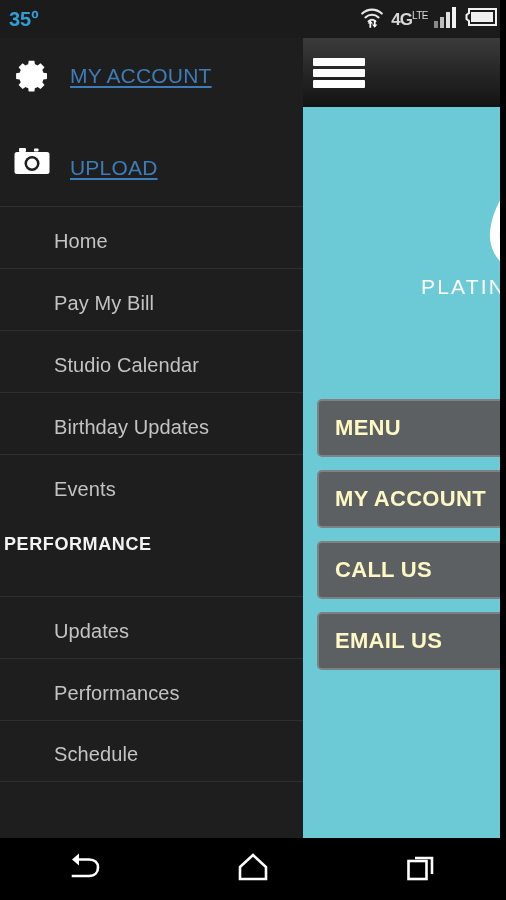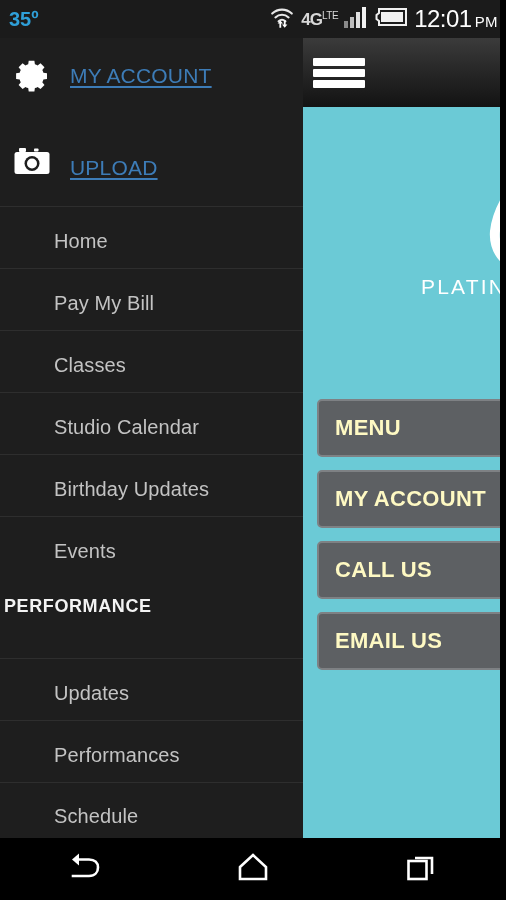--- a/index.html
+++ b/index.html
@@ -285,24 +285,20 @@
         </svg>
       </span>
 
       <span class="sb-icon">
         <svg width="34" height="20" viewBox="0 0 34 20">
           <path d="M5 2 L32 2 L32 18 L5 18 L5 14 L2.5 12 L2.5 8 L5 6 Z" fill="none" stroke="#f0f0f0" stroke-width="2"></path>
           <rect x="7" y="5" width="22" height="10" fill="#f0f0f0"></rect>
         </svg>
       </span>
 
-      <span id="status-timewrap">
-        <span id="status-time">12:01</span>
-        <span id="status-ampm">PM</span>
-      </span>
     </div>
   </div>
 
   <div id="content">
 
     <div id="app-header">
       <div id="hamburger">
         <span></span>
         <span></span>
         <span></span>
@@ -362,23 +358,20 @@
     </div>
 
     <div id="nav-list">
       <div class="nav-item">
         <span class="nav-label">Home</span>
       </div>
       <div class="nav-item">
         <span class="nav-label">Pay My Bill</span>
       </div>
       <div class="nav-item">
-        <span class="nav-label">Classes</span>
-      </div>
-      <div class="nav-item">
         <span class="nav-label">Studio Calendar</span>
       </div>
       <div class="nav-item">
         <span class="nav-label">Birthday Updates</span>
       </div>
       <div class="nav-item">
         <span class="nav-label">Events</span>
       </div>
 
       <div class="spacer-gap"></div>

